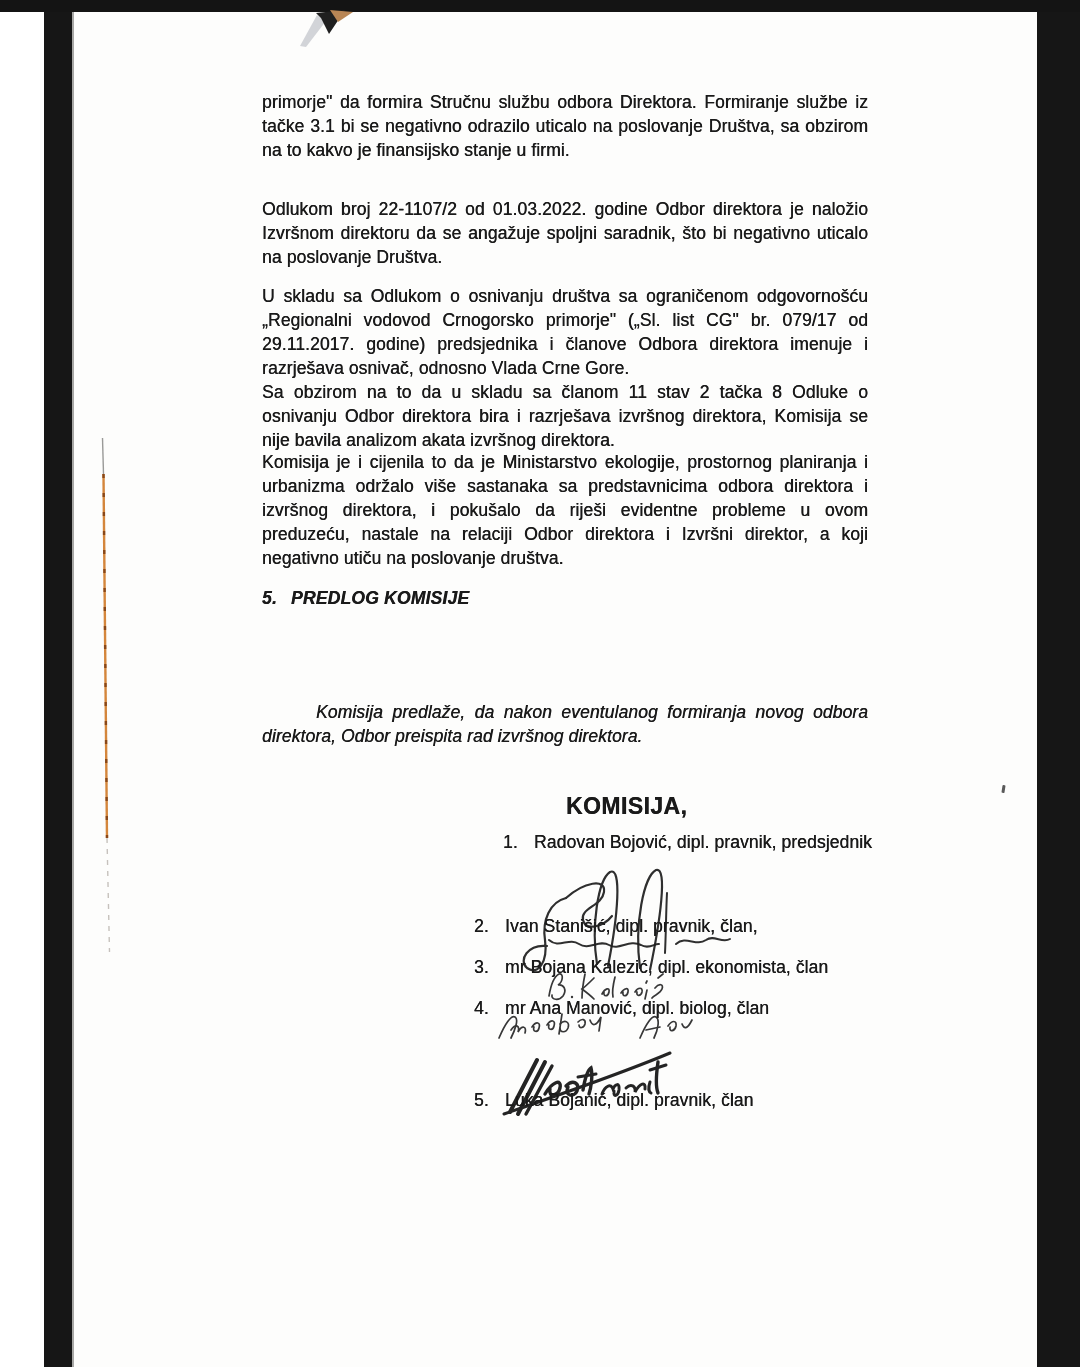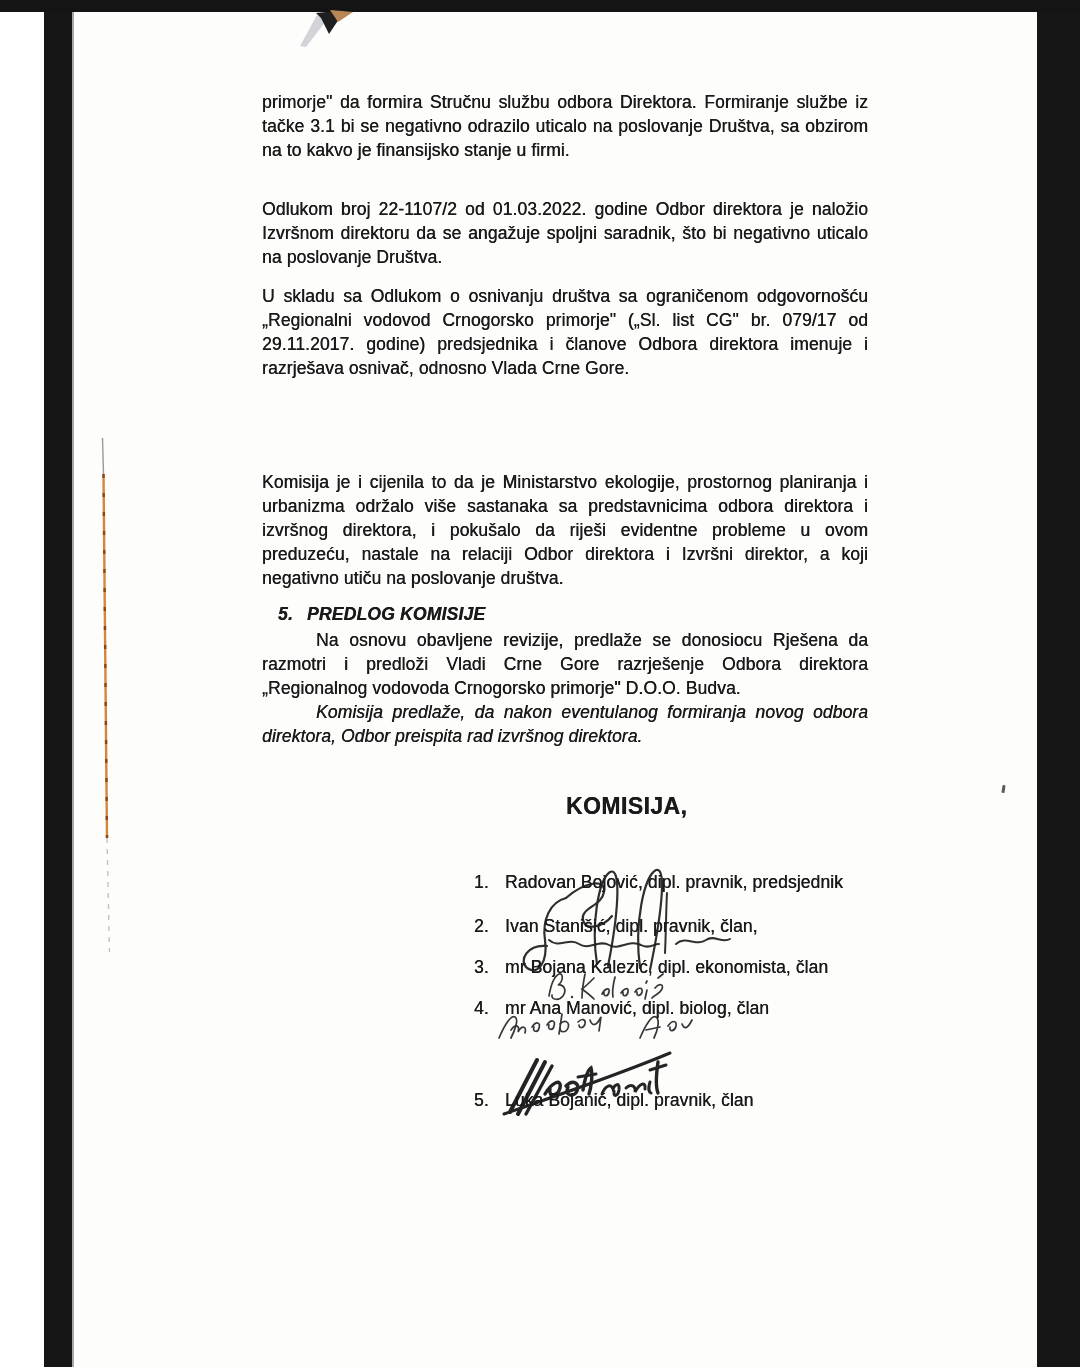--- a/index.html
+++ b/index.html
@@ -23,41 +23,41 @@
     font-size:17.5px;line-height:24px;
     text-align:justify;
     color:#1a1a1a;
     text-shadow:0.35px 0 0 #1a1a1a;
     letter-spacing:0.1px;
   }
   .p1{top:78px;}
   .p2{top:185px;}
   .p3a{top:272px;}
   .p3b{top:368px;}
-  .p4{top:458px;}
+  .p4{top:438px;}
   .heading{
-    position:absolute;left:188px;top:576px;margin:16px;
+    position:absolute;left:188px;top:576px;margin:0;
     font-size:17.5px;font-weight:bold;font-style:italic;
     text-shadow:0.3px 0 0 #1a1a1a;letter-spacing:0.2px;
   }
   .heading .hnum{margin-right:14px;}
   .p5{top:616px;text-indent:54px;}
   .p6{top:688px;text-indent:54px;font-style:italic;}
   .komisija{
     position:absolute;left:492px;top:781px;
     font-size:23px;font-weight:bold;letter-spacing:0.4px;
     text-shadow:0.3px 0 0 #1a1a1a;
   }
   .member{
     position:absolute;left:400px;width:480px;
     font-size:17.5px;line-height:20px;
     text-shadow:0.35px 0 0 #1a1a1a;letter-spacing:0.1px;
   }
   .member .num{display:inline-block;width:31px;}
-  .m1{top:860px;} .m2{top:904px;} .m3{top:945px;} .m4{top:986px;} .m5{top:1078px;}
+  .m1{top:820px;margin-left:29px;} .m2{top:904px;} .m3{top:945px;} .m4{top:986px;} .m5{top:1078px;}
   .watermark{
     position:absolute;left:627px;top:1322px;
     font-size:20px;color:#3d3d3d;letter-spacing:0.2px;margin-top:32px;
   }
   .overlay{position:absolute;left:0;top:0;z-index:6;pointer-events:none;}
   .speck{position:absolute;left:1002px;top:785px;width:3px;height:8px;background:#5a5a5a;transform:rotate(9deg);border-radius:1px;z-index:4;}
 </style>
 </head>
 <body>
 
@@ -65,25 +65,25 @@
 
   <div class="left-strip"></div>
   <div class="left-bar"></div>
   <div class="page-edge"></div>
   <div class="right-bar"></div>
 
   <div class="page">
     <p class="para p1">primorje" da formira Stručnu službu odbora Direktora. Formiranje službe iz tačke 3.1 bi se negativno odrazilo uticalo na poslovanje Društva, sa obzirom na to kakvo je finansijsko stanje u firmi.</p>
     <p class="para p2">Odlukom broj 22-1107/2 od 01.03.2022. godine Odbor direktora je naložio Izvršnom direktoru da se angažuje spoljni saradnik, što bi negativno uticalo na poslovanje Društva.</p>
     <p class="para p3a">U skladu sa Odlukom o osnivanju društva sa ograničenom odgovornošću „Regionalni vodovod Crnogorsko primorje" („Sl. list CG" br. 079/17 od 29.11.2017. godine) predsjednika i članove Odbora direktora imenuje i razrješava osnivač, odnosno Vlada Crne Gore.</p>
+    <p class="para p3b">Sa obzirom na to da u skladu sa članom 11 stav 2 tačka 8 Odluke o osnivanju Odbor direktora bira i razrješava izvršnog direktora, Komisija se nije bavila analizom akata izvršnog direktora.</p>
     <p class="para p4">Komisija je i cijenila to da je Ministarstvo ekologije, prostornog planiranja i urbanizma održalo više sastanaka sa predstavnicima odbora direktora i izvršnog direktora, i pokušalo da riješi evidentne probleme u ovom preduzeću, nastale na relaciji Odbor direktora i Izvršni direktor, a koji negativno utiču na poslovanje društva.</p>
 
     <h3 class="heading"><span class="hnum">5.</span><span>PREDLOG KOMISIJE</span></h3>
 
-    <p class="para p5">Na osnovu obavljene revizije, predlaže se donosiocu Rješena da razmotri i predloži Vladi Crne Gore razrješenje Odbora direktora „Regionalnog vodovoda Crnogorsko primorje" D.O.O. Budva.</p>
     <p class="para p6">Komisija predlaže, da nakon eventulanog formiranja novog odbora direktora, Odbor preispita rad izvršnog direktora.</p>
 
     <div class="komisija">KOMISIJA,</div>
 
     <div class="member m1"><span class="num">1.</span><span>Radovan Bojović, dipl. pravnik, predsjednik</span></div>
     <div class="member m2"><span class="num">2.</span><span>Ivan Stanišić, dipl. pravnik, član,</span></div>
     <div class="member m3"><span class="num">3.</span><span>mr Bojana Kalezić, dipl. ekonomista, član</span></div>
     <div class="member m4"><span class="num">4.</span><span>mr Ana Manović, dipl. biolog, član</span></div>
     <div class="member m5"><span class="num">5.</span><span>Luka Bojanić, dipl. pravnik, član</span></div>
 

